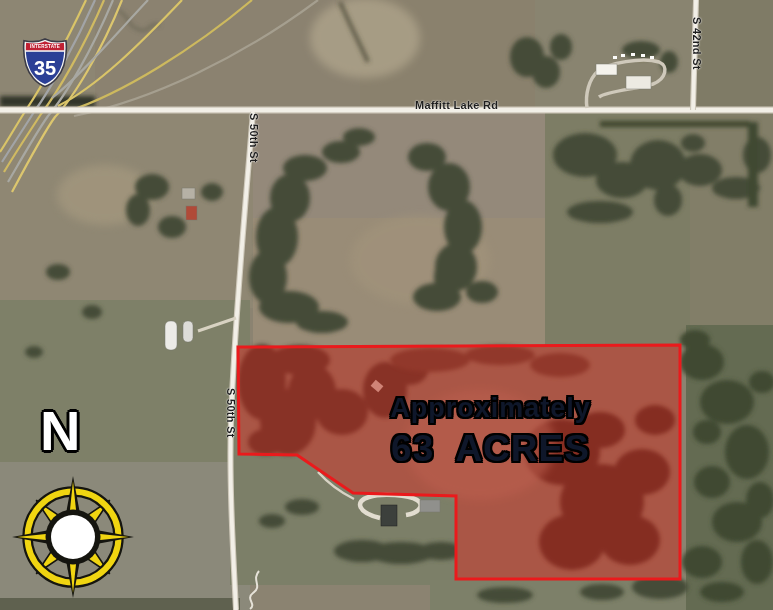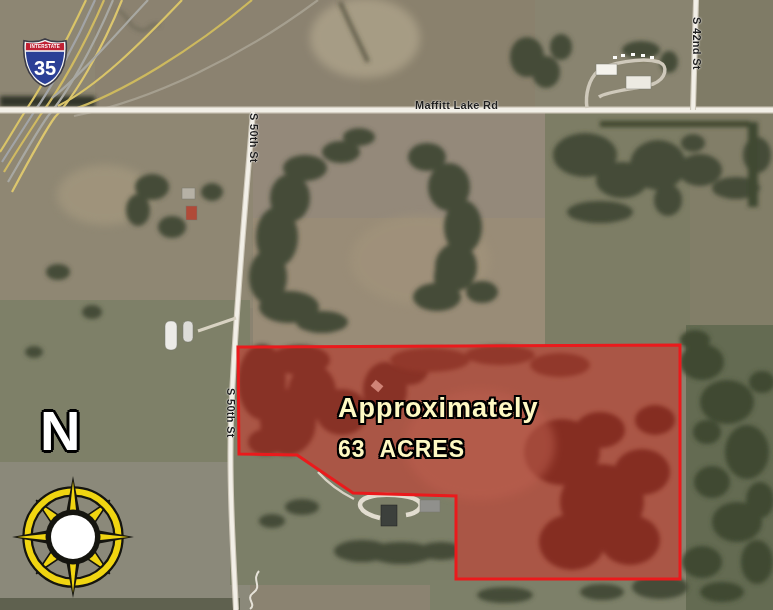--- a/index.html
+++ b/index.html
@@ -10,27 +10,27 @@
   }
   .stage svg{display:block;}
   #bg{position:absolute;left:0;top:0;}
   .road-label{
     position:absolute;color:#1d1d1d;font-size:11px;font-weight:bold;
     white-space:nowrap;letter-spacing:.3px;
     text-shadow:0 0 2px rgba(255,255,255,.85),0 0 1px rgba(255,255,255,.9);
   }
   .vlabel{transform-origin:0 0;transform:rotate(90deg);}
   .acreage{
-    position:absolute;left:338px;top:392px;width:305px;
-    color:#fef9c3;font-weight:bold;
+    position:absolute;left:338px;top:392px;width:305px;text-align:center;
+    color:#0f172a;font-weight:bold;
   }
   .acreage .l1{font-size:27px;line-height:33px;letter-spacing:1px;
     text-shadow:2px 0 0 #000,-2px 0 0 #000,0 2px 0 #000,0 -2px 0 #000,
       2px 2px 0 #000,-2px 2px 0 #000,2px -2px 0 #000,-2px -2px 0 #000;}
-  .acreage .l2{font-size:23px;line-height:40px;letter-spacing:1px;white-space:pre;margin-top:4px;
+  .acreage .l2{font-size:37px;line-height:40px;letter-spacing:1px;white-space:pre;margin-top:4px;
     text-shadow:2px 0 0 #000,-2px 0 0 #000,0 2px 0 #000,0 -2px 0 #000,
       2px 2px 0 #000,-2px 2px 0 #000,2px -2px 0 #000,-2px -2px 0 #000;}
   .north{
     position:absolute;left:40px;top:398px;font-size:56px;font-weight:bold;color:#fff;
     text-shadow:3px 0 0 #000,-3px 0 0 #000,0 3px 0 #000,0 -3px 0 #000,
       2px 2px 0 #000,-2px 2px 0 #000,2px -2px 0 #000,-2px -2px 0 #000;
   }
   .shield{position:absolute;left:22px;top:36px;}
   .compass{position:absolute;left:6px;top:470px;}
 </style>

